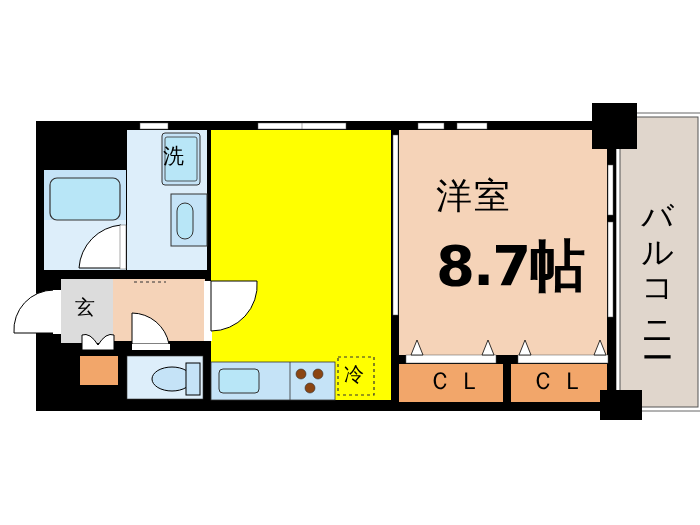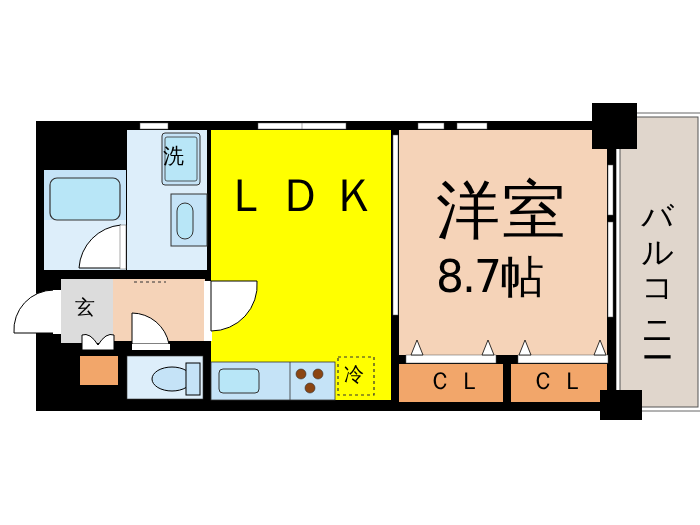--- a/index.html
+++ b/index.html
@@ -81,20 +81,19 @@
     <rect x="511" y="364" width="96" height="38" fill="#f2a66a"></rect>
 
     <rect x="592" y="103" width="45" height="46" fill="#000"></rect>
     <rect x="600" y="390" width="42" height="30" fill="#000"></rect>
     <rect x="36" y="345" width="24" height="55" fill="#000"></rect>
   </svg>
 
   
   <div class="label" style="left:163px; top:146px; font-size:21px;">洗</div>
   <div class="label" style="left:75px; top:297px; font-size:20px;">玄</div>
-  <div class="label" style="left:224px; top:172px; font-size:46px; letter-spacing:8px;">ＬＤＫ</div>
   <div class="label" style="left:344px; top:364px; font-size:20px;">冷</div>
-  <div class="label" style="left:436px; top:178px; font-size:64px; letter-spacing:2px;">洋室</div>
-  <div class="label" style="left:436px; top:255px; font-size:44px; letter-spacing:-2px;">8.7帖</div>
+  <div class="label" style="left:436px; top:178px; font-size:36px; letter-spacing:2px;">洋室</div>
+  <div class="label" style="left:436px; top:238px; font-size:56px; letter-spacing:-2px;font-weight:bold;">8.7帖</div>
   <div class="label" style="left:428px; top:369px; font-size:24px; letter-spacing:6px;">ＣＬ</div>
   <div class="label" style="left:531px; top:369px; font-size:24px; letter-spacing:6px;">ＣＬ</div>
   <div class="label" style="left:642px; top:180px; font-size:32px; writing-mode:vertical-rl; letter-spacing:4px;">バルコニー</div>
 </div>
 
 </body></html>

